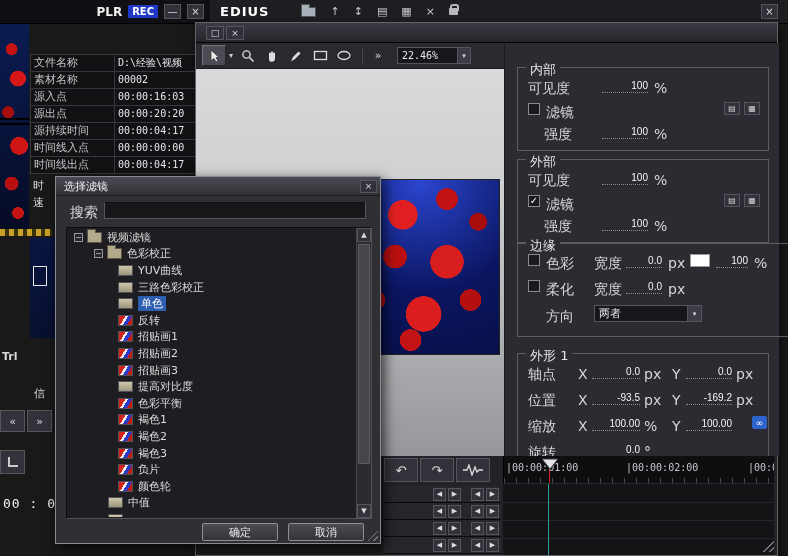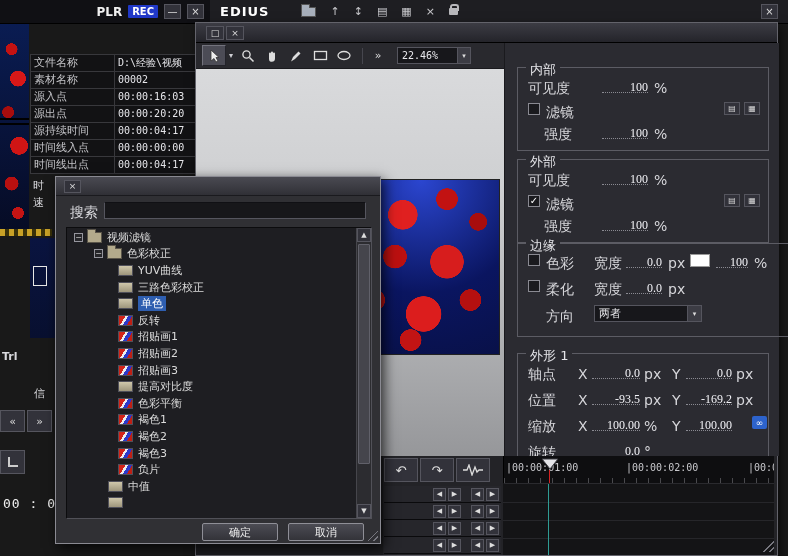--- a/index.html
+++ b/index.html
@@ -71,21 +71,21 @@
  radial-gradient(circle 11px at 52% 69%, #c01212 97%, transparent),
  radial-gradient(circle 18px at 71% 77%, #dc1d1d 97%, transparent),
  radial-gradient(circle 11px at 89% 69%, #b51010 97%, transparent),
  radial-gradient(circle 9px at 46% 90%, #9d0c0c 97%, transparent),
  radial-gradient(circle 11px at 66% 92%, #c21414 97%, transparent),
  radial-gradient(circle at 70% 0%, #2b46d0, #0a1560 45%, #070d36 100%)}
 .rpanel{position:absolute;left:308px;top:20px;width:275px;height:413px;background:#2b2b31;border-left:1px solid #1a1a1e}
 .sec{position:absolute;border:1px solid #5c5c64}
 .sec .st{position:absolute;top:-7px;left:8px;background:#2b2b31;padding:0 4px;font-size:13px;color:#e4e4e8;white-space:nowrap}
 .lbl{position:absolute;font-size:14px;color:#d6d6da;white-space:nowrap}
-.val{position:absolute;text-align:right;border-bottom:1px dotted #8a8a92;color:#f4f4f8;font-family:Liberation Serif, serif;font-size:12px;height:13px}
+.val{position:absolute;text-align:right;border-bottom:1px dotted #8a8a92;color:#f4f4f8;font-family:Liberation Sans, sans-serif;font-size:10px;height:13px}
 .chk{position:absolute;width:12px;height:12px;background:#1a1a1e;border:1px solid #8a8a92;color:#fff;font-size:10px;line-height:10px;text-align:center}
 .mini{position:absolute;width:16px;height:13px;font-size:8px}
 .swatch{position:absolute;width:20px;height:13px;background:#fff;border:1px solid #999}
 .linkic{position:absolute;width:15px;height:13px;background:#2d63cc;border-radius:2px;color:#fff;font-size:9px;display:flex;align-items:center;justify-content:center}
 .scombo{position:absolute;display:flex;align-items:center;background:#17171b;border:1px solid #55555e;height:17px}
 .scombo .cval{flex:1;font-size:11px;color:#e8e8ec;padding-left:4px}
 .scombo .carr{width:14px;height:100%;background:#3c3c44;border-left:1px solid #55555e;font-size:7px;display:flex;align-items:center;justify-content:center;color:#ddd}
 
 .mtl{position:absolute;left:0;top:433px;width:581px;height:99px;background:#232327}
 .mtl .darkleft{position:absolute;left:0;top:0;width:187px;height:99px;background:#1c1c1f}
@@ -405,20 +405,21 @@
         <span class="tsepln" style="top:36px"></span>
         <span class="tsepln" style="top:54px"></span>
         <span class="teal"></span>
       </div>
       <div class="grip"></div>
     </div>
   </div>
 
   <div class="fdlg">
     <div class="ftitle">
+      <span class="t">选择滤镜</span>
       <span class="fx b3">×</span>
     </div>
     <span class="lbl" style="left:14px;top:27px">搜索</span>
     <input class="srch" value="" style="">
 
     <div class="tree">
       <div class="treein">
         <div class="trow lv0">
             <span class="exp">−</span>
             <span class="fold"></span>
@@ -474,20 +475,24 @@
             <span>褐色2</span>
           </div>
         <div class="trow lv2">
             <span class="fico multi"></span>
             <span>褐色3</span>
           </div>
         <div class="trow lv2">
             <span class="fico multi"></span>
             <span>负片</span>
           </div>
+        <div class="trow lv2">
+            <span class="fico multi"></span>
+            <span>颜色轮</span>
+          </div>
         <div class="trow lv1b">
             <span class="fico plain"></span>
             <span>中值</span>
           </div>
         <div class="trow lv1b">
             <span class="fico plain"></span>
           </div>
       </div>
       <div class="sbar">
         <span class="sbtn b3" style="top:0">▲</span>

